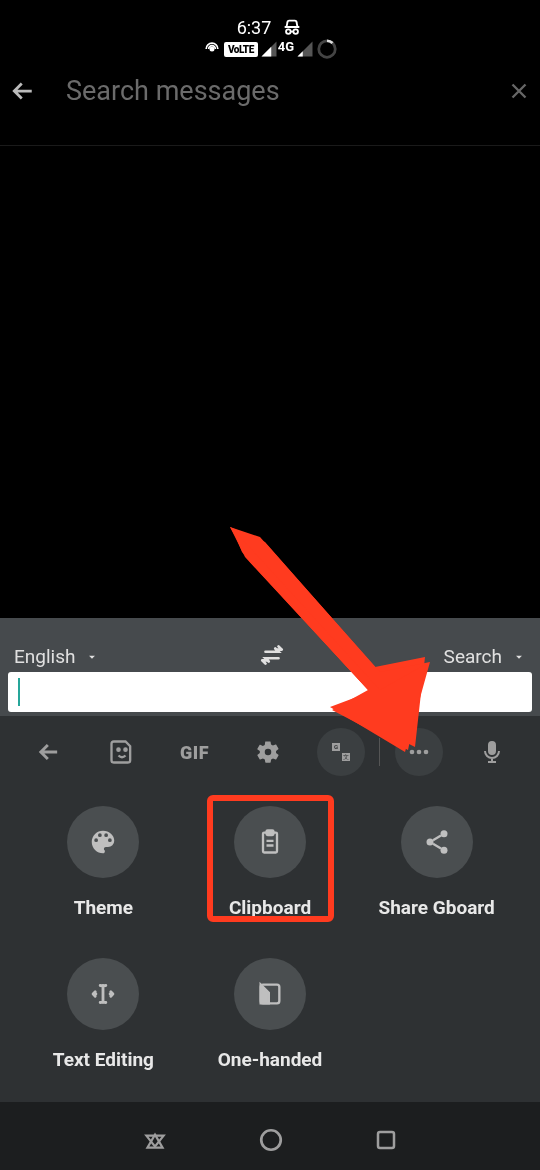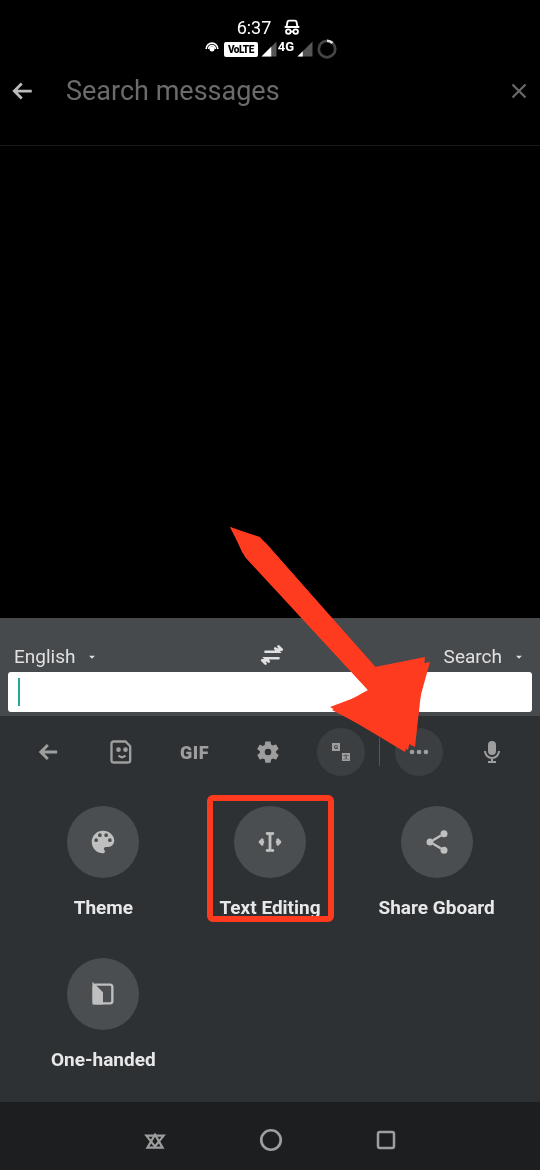--- a/index.html
+++ b/index.html
@@ -329,40 +329,50 @@
   <div class="grid-item">
     <div class="grid-circle">
       <svg width="30" height="30" viewBox="0 0 24 24" fill="#bfbfbf">
         <path d="M12 3a9 9 0 000 18c.83 0 1.5-.67 1.5-1.5 0-.4-.15-.76-.4-1.03-.24-.27-.38-.62-.38-.97 0-.83.67-1.5 1.5-1.5H16a5 5 0 005-5c0-4.42-4.03-8-9-8zm-5.5 9a1.5 1.5 0 110-3 1.5 1.5 0 010 3zm3-4a1.5 1.5 0 110-3 1.5 1.5 0 010 3zm5 0a1.5 1.5 0 110-3 1.5 1.5 0 010 3zm3 4a1.5 1.5 0 110-3 1.5 1.5 0 010 3z"></path>
       </svg>
     </div>
     <span class="grid-label">Theme</span>
   </div>
   <div class="grid-item">
     <div class="grid-circle">
-      <svg width="34" height="34" viewBox="0 0 24 24" fill="none" stroke="#bfbfbf" stroke-width="2" stroke-linecap="round">
-        <path d="M12 6v12M10 6c1 0 2 .5 2 .5s1-.5 2-.5M10 18c1 0 2-.5 2-.5s1 .5 2 .5"></path>
-        <path d="M7 12l-2 0M5 12l1.5-1.5M5 12l1.5 1.5M17 12l2 0M19 12l-1.5-1.5M19 12l-1.5 1.5"></path>
-      </svg>
-    </div>
-    <span class="grid-label">Text Editing</span>
+      <svg width="28" height="28" viewBox="0 0 24 24" fill="none" stroke="#bfbfbf" stroke-width="2">
+        <rect x="6" y="4" width="12" height="17" rx="1"></rect>
+        <rect x="9" y="2" width="6" height="4" rx="1" fill="#bfbfbf"></rect>
+        <path d="M9 11h6M9 15h6"></path>
+      </svg>
+    </div>
+    <span class="grid-label">Clipboard</span>
   </div>
   <div class="grid-item">
     <div class="grid-circle">
       <svg width="28" height="28" viewBox="0 0 24 24" fill="#bfbfbf">
         <circle cx="18" cy="5" r="3"></circle>
           <circle cx="6" cy="12" r="3"></circle>
           <circle cx="18" cy="19" r="3"></circle>
         <path d="M8.6 13.5l6.8 4M15.4 6.5l-6.8 4" stroke="#bfbfbf" stroke-width="2"></path>
       </svg>
     </div>
     <span class="grid-label">Share Gboard</span>
   </div>
   <div class="grid-item">
     <div class="grid-circle">
+      <svg width="34" height="34" viewBox="0 0 24 24" fill="none" stroke="#bfbfbf" stroke-width="2" stroke-linecap="round">
+        <path d="M12 6v12M10 6c1 0 2 .5 2 .5s1-.5 2-.5M10 18c1 0 2-.5 2-.5s1 .5 2 .5"></path>
+        <path d="M7 12l-2 0M5 12l1.5-1.5M5 12l1.5 1.5M17 12l2 0M19 12l-1.5-1.5M19 12l-1.5 1.5"></path>
+      </svg>
+    </div>
+    <span class="grid-label">Text Editing</span>
+  </div>
+  <div class="grid-item">
+    <div class="grid-circle">
       <svg width="28" height="28" viewBox="0 0 24 24" fill="none" stroke="#bfbfbf" stroke-width="2">
         <rect x="4" y="4" width="16" height="16" rx="2"></rect>
         <path d="M4 4l7 7v9" fill="#bfbfbf" stroke="none"></path>
         <path d="M4 20V4l7 7v9z" fill="#bfbfbf"></path>
       </svg>
     </div>
     <span class="grid-label">One-handed</span>
   </div>
 </div>
 

